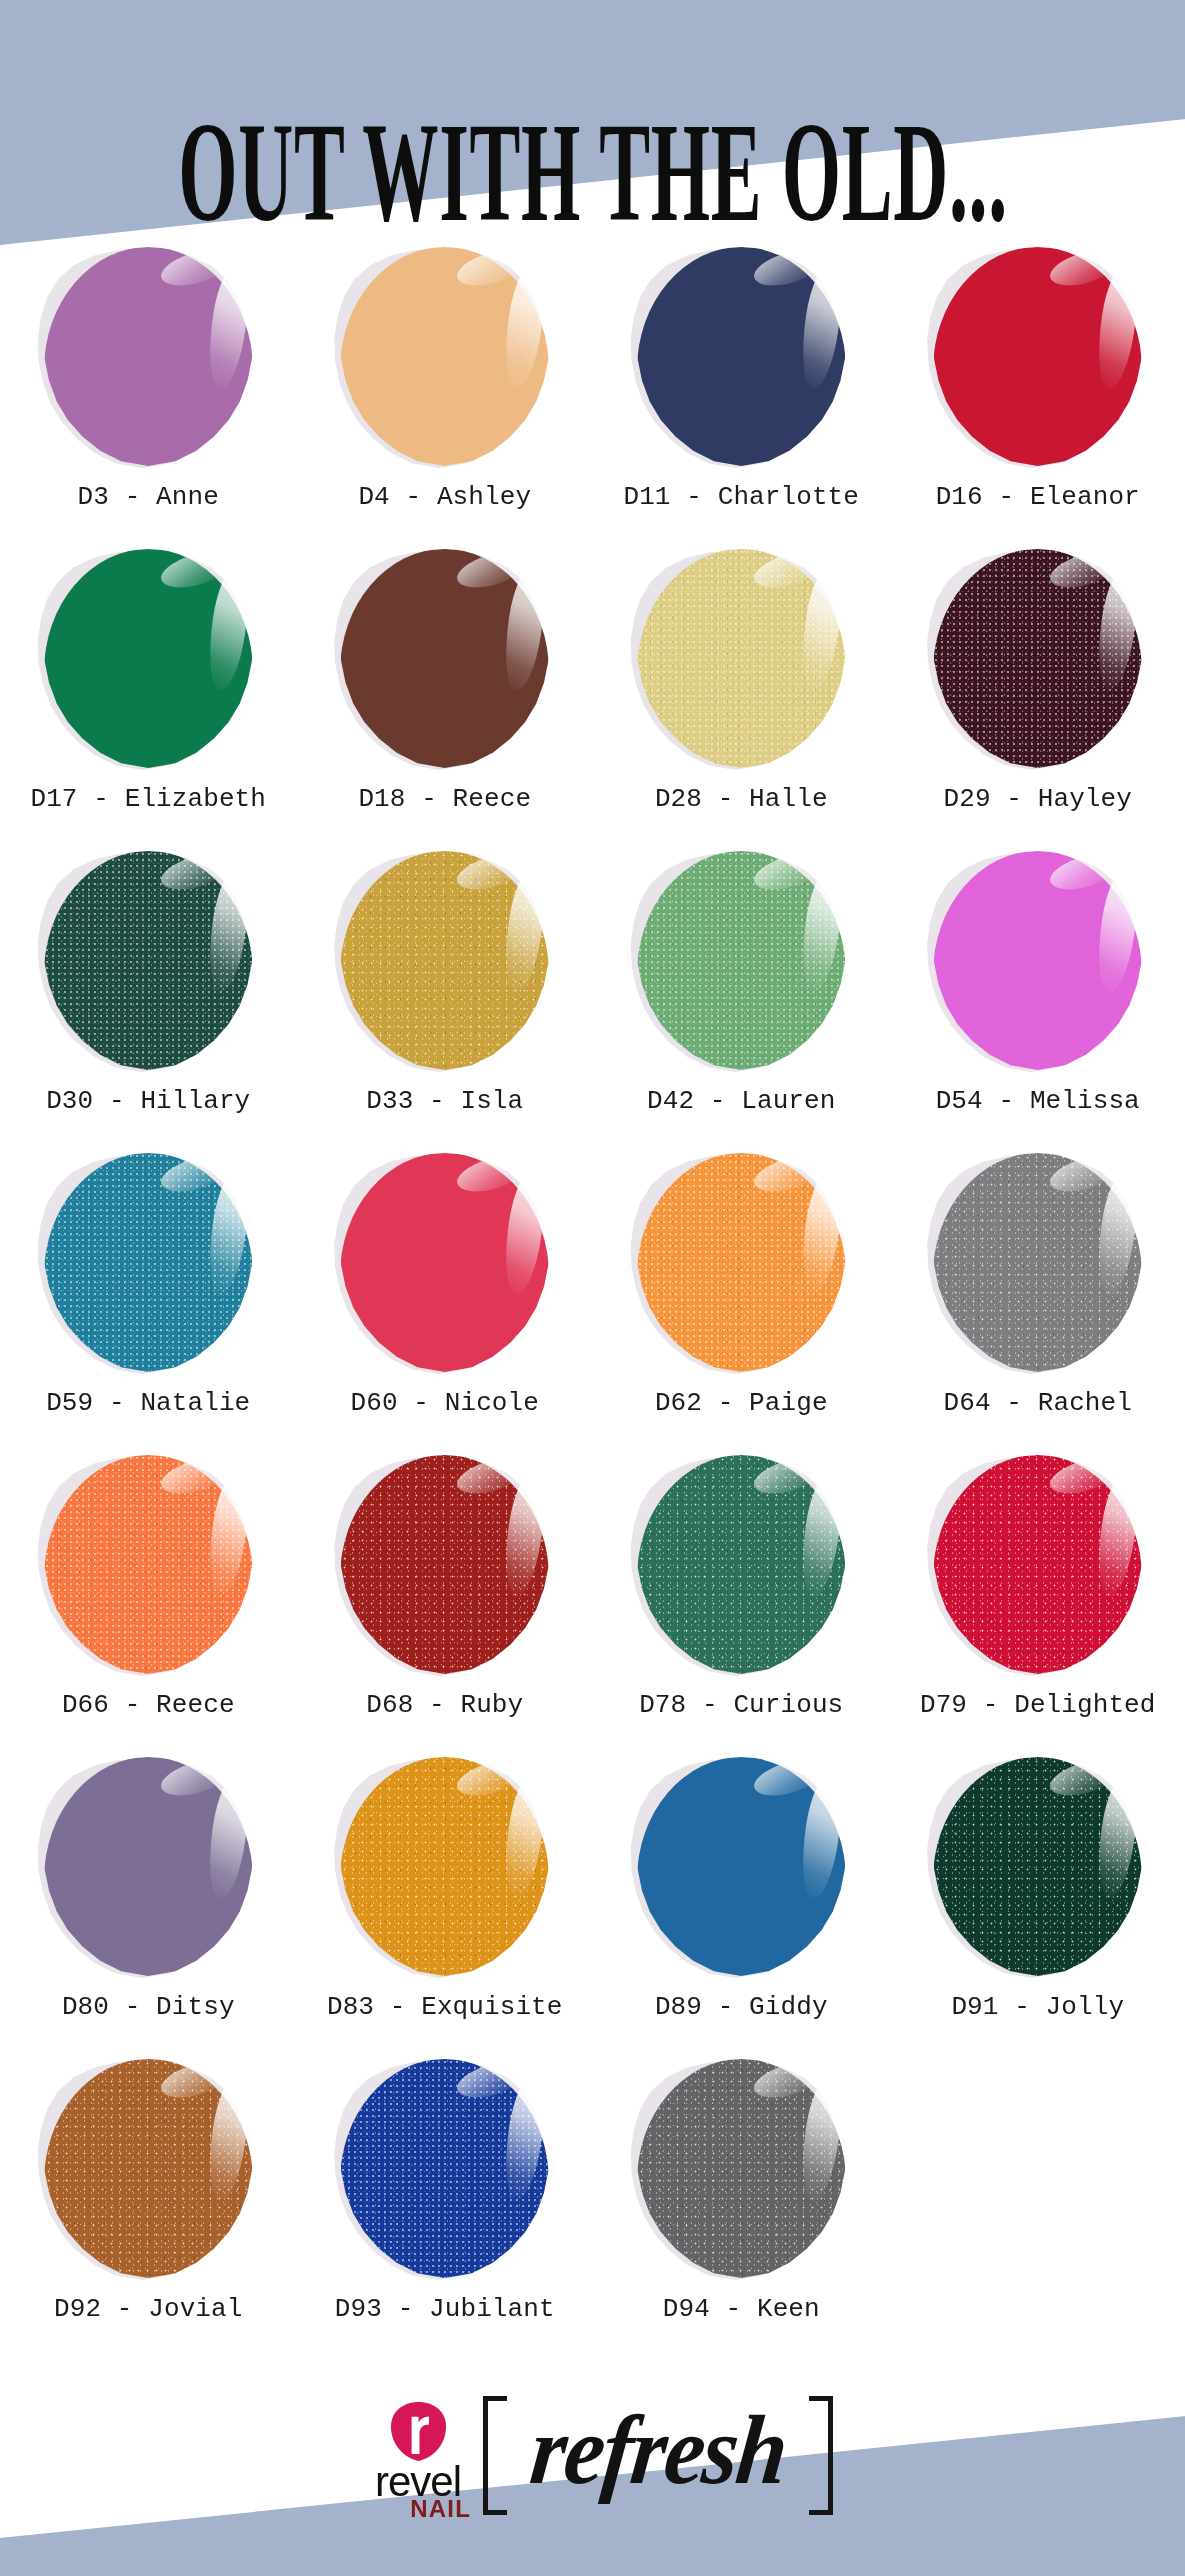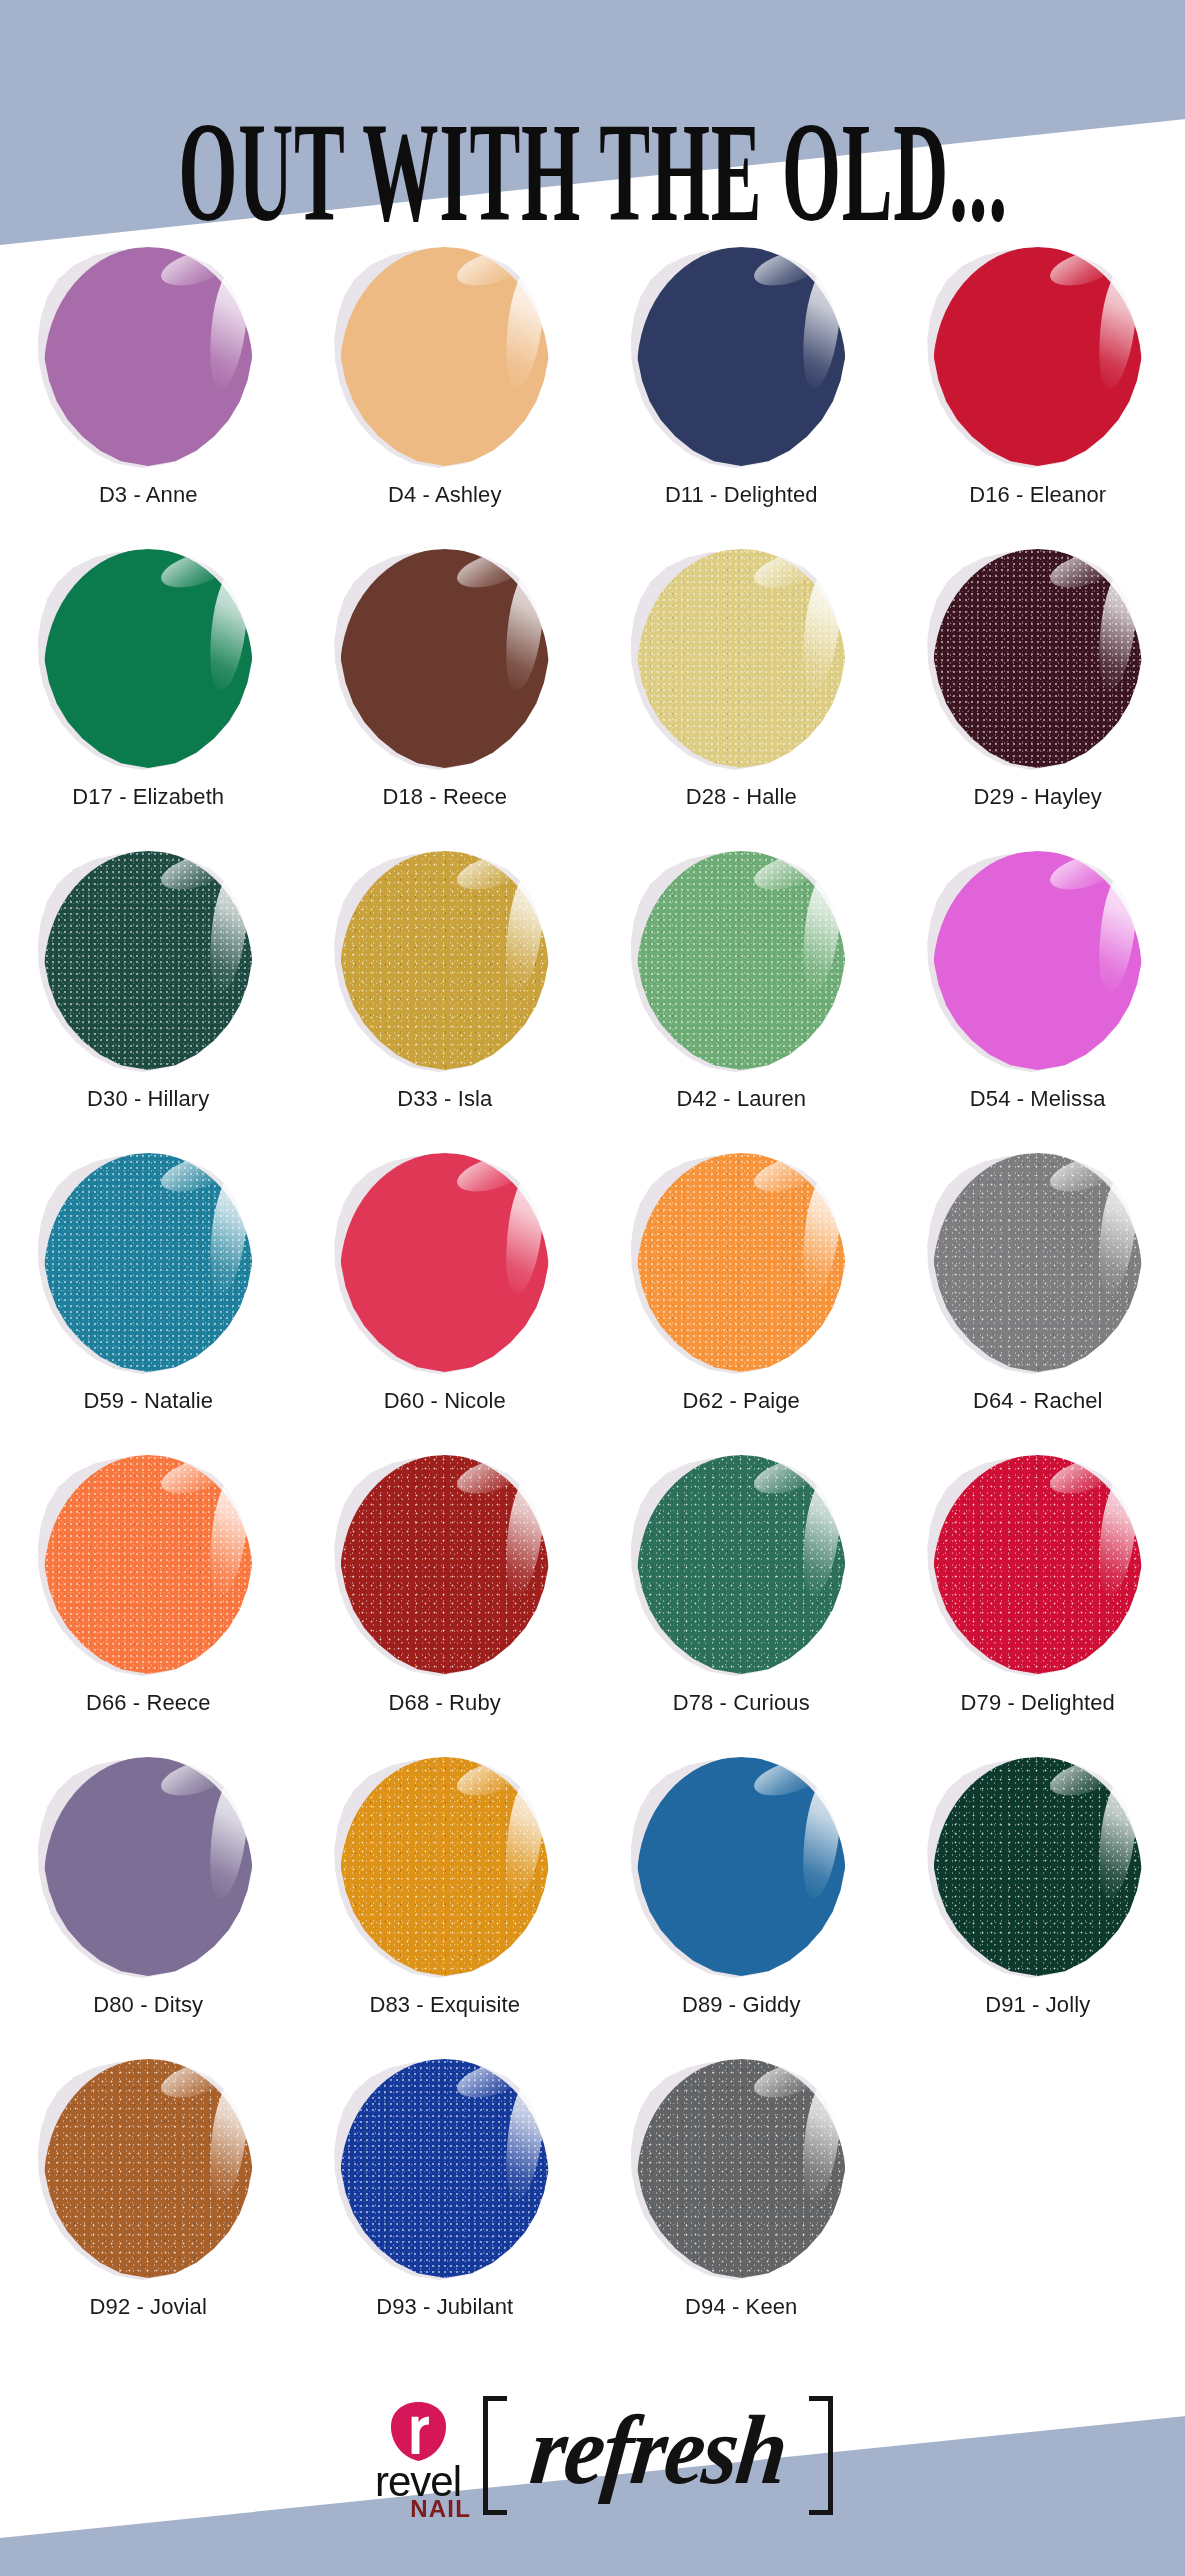--- a/index.html
+++ b/index.html
@@ -168,22 +168,22 @@
       radial-gradient(rgba(0,0,0,0.28) 0.7px, transparent 1px),
       radial-gradient(rgba(255,255,255,0.4) 0.6px, transparent 0.9px);
     background-size: 9px 9px, 13px 11px, 15px 17px, 7px 6px;
     background-position: 0 0, 4px 6px, 8px 3px, 2px 5px;
   }
   .nail-glitter.on { opacity: 0.95; }
   .nail-glitter.fine { opacity: 0.6; background-size: 6px 6px, 9px 8px, 11px 12px, 5px 5px; }
 
   .swatch-label {
     margin-top: 16px;
-    font-family: Liberation Sans, sans-serif;
-    font-size: 22px;
+    font-family: Liberation Mono, monospace;
+    font-size: 26px;
     font-weight: 400;
     color: #1b1b1b;
     letter-spacing: 0.1px;
     white-space: nowrap;
   }
 
   
   .band-bottom {
     position: absolute;
     left: 0; bottom: 0;
@@ -311,21 +311,21 @@
         <div class="swatch-label">D4 - Ashley</div>
       </div>
       <div class="cell">
         <div class="nail-wrap">
           <div class="nail-edge"></div>
           <div class="nail nail-body" style="background: rgb(47, 59, 99);"></div>
           <div class="nail-glitter"></div>
           <div class="nail-gloss"></div>
           <div class="nail-gloss2"></div>
         </div>
-        <div class="swatch-label">D11 - Delighted</div>
+        <div class="swatch-label">D11 - Charlotte</div>
       </div>
       <div class="cell">
         <div class="nail-wrap">
           <div class="nail-edge"></div>
           <div class="nail nail-body" style="background: rgb(201, 23, 51);"></div>
           <div class="nail-glitter"></div>
           <div class="nail-gloss"></div>
           <div class="nail-gloss2"></div>
         </div>
         <div class="swatch-label">D16 - Eleanor</div>

